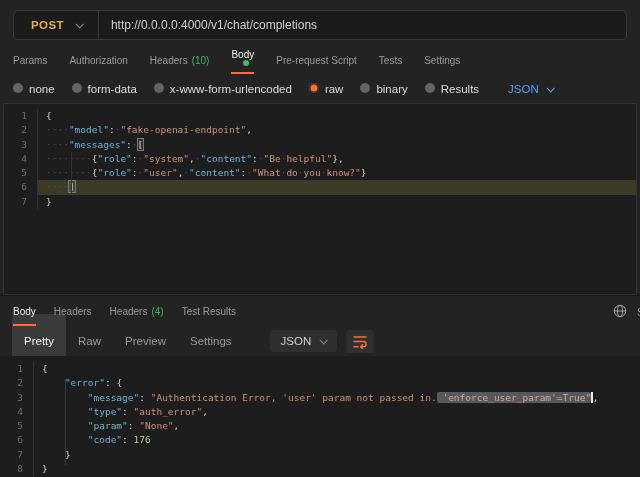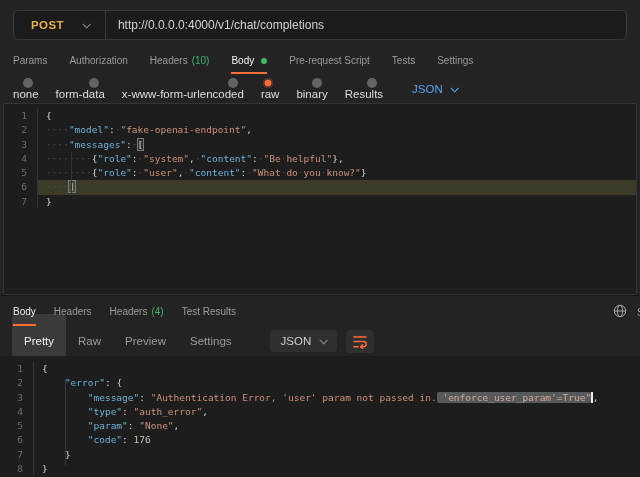--- a/index.html
+++ b/index.html
@@ -8,38 +8,38 @@
     width:640px; height:477px; background:#232323; overflow:hidden;
     font-family:"Liberation Sans", sans-serif; color:#e6e6e6; position:relative;
     display:flex; flex-direction:column;
   }
   
   .url-row { padding:10px 13px 8px 13px; flex:none; }
   .url-bar {
     height:30px; background:#1b1b1b; border:1px solid #3a3a3a; border-radius:5px;
     display:flex; align-items:center; overflow:hidden;
   }
-  .method { display:flex; align-items:center; gap:19px; padding:0 16px 0 17px; cursor:pointer; height:100%; }
+  .method { display:flex; align-items:center; gap:12px; padding:0 16px 0 17px; cursor:pointer; height:100%; }
   .method-label { color:#e8b04b; font-weight:bold; font-size:11.5px; letter-spacing:.4px; }
   .chev { width:6px; height:6px; border-right:1.5px solid #8a8a8a; border-bottom:1.5px solid #8a8a8a;
           transform:rotate(45deg) translateY(-1px); display:inline-block; }
   .vsep { width:1px; height:30px; background:#3a3a3a; flex:none; }
   .url-text { font-size:12px; color:#d2d2d2; padding-left:12px; white-space:nowrap; }
   
   .tabs { display:flex; align-items:flex-end; padding:0 13px; flex:none; }
   .tab { position:relative; font-size:10px; color:#9b9b9b; padding:4px 0 8px 0; margin-right:22px;
          cursor:pointer; display:flex; align-items:center; white-space:nowrap; }
-  .tab.active { color:#f2f2f2; }
+  .tab.active { color:#f2f2f2;flex-direction:column; }
   .tab.active::after { content:""; position:absolute; left:0; right:0; bottom:0; height:2px; background:#ff6c37; }
   .tab .count { color:#45b36b; margin-left:4px; }
   .tab .dot { width:6px; height:6px; border-radius:50%; background:#3dbf5f; margin-left:7px; }
   .req-tabs { height:26px; }
   
   .modes { display:flex; align-items:center; padding:0 13px; height:29px; flex:none; }
-  .mode { display:flex; align-items:flex-end; margin-right:17px; cursor:pointer;flex-direction:column; }
+  .mode { display:flex; align-items:flex-start; margin-right:17px; cursor:pointer; }
   .radio { width:10px; height:10px; border-radius:50%; background:#646464; margin-right:6px; flex:none; }
   .mode.selected .radio { background:#ff6c37; box-shadow:0 0 0 1.5px #2c2c2c inset; }
   .mode-label { font-size:11.5px; color:#dedede; }
   .format-link { display:flex; align-items:center; gap:8px; color:#5ba3f5; font-size:11.5px;
                  margin-left:12px; cursor:pointer; }
   .format-link .chev { border-color:#5ba3f5; }
   
   .editor { background:#1d1d1d; font-family:"DejaVu Sans Mono", monospace; font-size:9.5px; position:relative; }
   .req-editor { margin:0 3px; border:1px solid #343434; border-radius:2px; height:192px; padding-top:5px; overflow:hidden; flex:none; }
   .code-line { display:flex; white-space:pre; line-height:14.3px; height:14.3px; }

